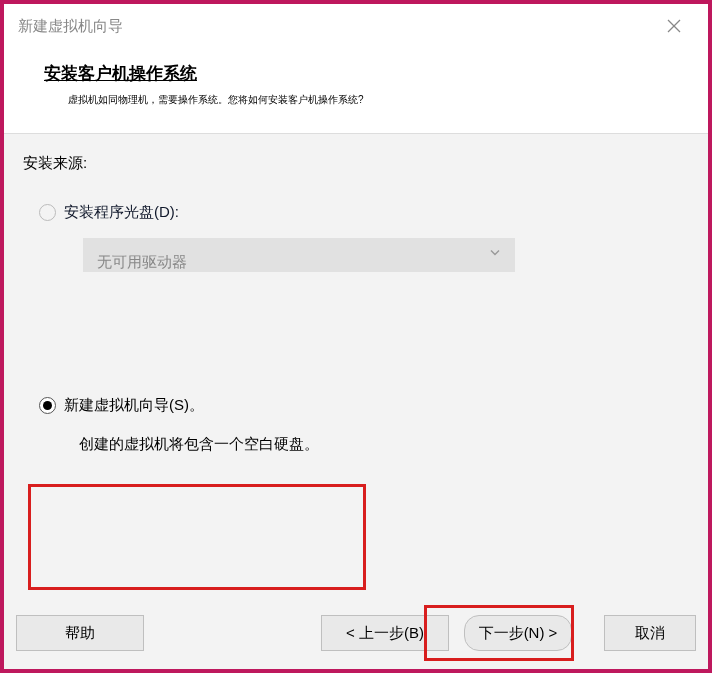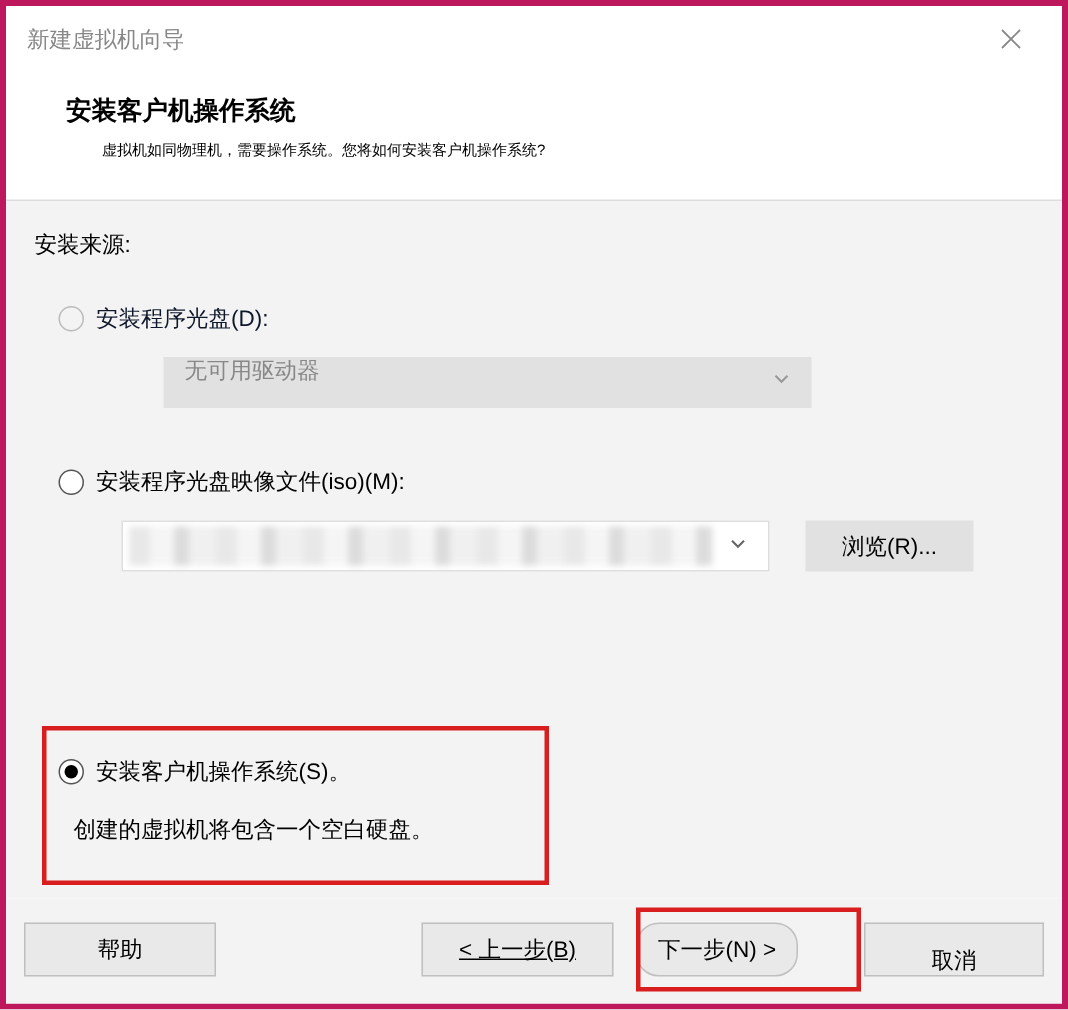--- a/index.html
+++ b/index.html
@@ -38,20 +38,21 @@
   }
   .header {
     padding: 14px 40px 26px 40px;
     border-bottom: 1px solid #ddd;
     background: #fff;
   }
   .header-title {
     font-weight: bold;
     font-size: 17px;
     margin-bottom: 8px;
+    text-decoration: underline;
   }
   .header-sub {
     font-size: 10px;
     margin-left: 24px;
   }
   .content {
     flex: 1;
     background: #f3f3f3;
     padding: 20px 24px 10px 19px;
     position: relative;
@@ -83,28 +84,28 @@
   .radio.selected::after {
     content: "";
     width: 9px;
     height: 9px;
     background: #000;
     border-radius: 50%;
   }
   .radio-label { }
   .radio-label.disabled { color: #0f172a; }
   .dropdown {
-    margin-left: 86px;
+    margin-left: 60px;
     margin-top: 16px;
     width: 432px;
     height: 34px;
     background: #e1e1e1;
     color: #888;
     display: flex;
-    align-items: flex-start;
+    align-items: flex-end;
     padding: 0 14px;
     position: relative;
     font-family: Liberation Mono, monospace;
   }
   .dropdown .chev {
     position: absolute;
     right: 14px;
     top: 50%;
     transform: translateY(-50%);
   }
@@ -155,21 +156,21 @@
     top: 350px;
     width: 338px;
     height: 106px;
     pointer-events: none;
   }
   .later-group {
     margin-top: 124px;
     margin-left: 16px;
   }
   .later-desc {
-    margin-left: 10px;
+    margin-left: 40px;
     margin-top: 20px;
   }
   .footer {
     background: #f3f3f3;
     padding: 16px 8px 18px 8px;
     display: flex;
     gap: 16px;
     position: relative;
   }
   .btn {
@@ -177,23 +178,23 @@
     border: 1px solid #bfbfbf;
     background: #e9e9e9;
     display: flex;
     align-items: center;
     justify-content: center;
     cursor: pointer;
     font-size: 15px;
   }
   .btn-help { width: 128px; margin-left: 4px; }
   .footer-spacer { flex: 1; }
-  .btn-back { width: 128px; margin-right: 0; text-decoration: underline; }
+  .btn-back { width: 128px; margin-right: 0; }
   .btn-next { width: 108px; margin-left: -1px; border-radius: 15px; }
-  .btn-cancel { width: 120px; margin-left: 28px; margin-right: 4px; align-items: flex-end; }
+  .btn-cancel { width: 92px; margin-left: 16px; margin-right: 4px; }
   .next-highlight {
     position: absolute;
     border: 3px solid #d81e1e;
     pointer-events: none;
     left: 420px;
     top: 6px;
     width: 150px;
     height: 56px;
   }
   svg.chev-svg { width: 12px; height: 12px; }
@@ -230,44 +231,25 @@
       <div class="dropdown">
         <span>无可用驱动器</span>
         <span class="chev">
           <svg class="chev-svg" viewBox="0 0 12 12">
               <polyline points="2,4 6,8 10,4" fill="none" stroke="#999" stroke-width="1.4"></polyline>
             </svg>
         </span>
       </div>
     </div>
 
-    <div class="option-group" style="margin-bottom:0;">
-      <div class="radio-row">
-        <div class="radio"></div>
-        <span class="radio-label">安装程序光盘映像文件(iso)(M):</span>
-      </div>
-      <div class="file-row">
-        <div class="file-input">
-          <div class="blur-strip"></div>
-          <span class="chev">
-            <svg class="chev-svg" viewBox="0 0 12 12">
-                <polyline points="2,4 6,8 10,4" fill="none" stroke="#666" stroke-width="1.4"></polyline>
-              </svg>
-          </span>
-        </div>
-        <div class="browse-btn">
-          <span>浏览(R)...</span>
-        </div>
-      </div>
-    </div>
 
     <div class="later-group">
       <div class="radio-row" style="margin-left:0;">
         <div class="radio selected"></div>
-        <span class="radio-label">安装客户机操作系统(S)。</span>
+        <span class="radio-label">新建虚拟机向导(S)。</span>
       </div>
       <div class="later-desc">创建的虚拟机将包含一个空白硬盘。</div>
     </div>
 
     <div class="highlight-box"></div>
   </div>
 
   <div class="footer">
     <div class="btn btn-help">
       <span>帮助</span>

